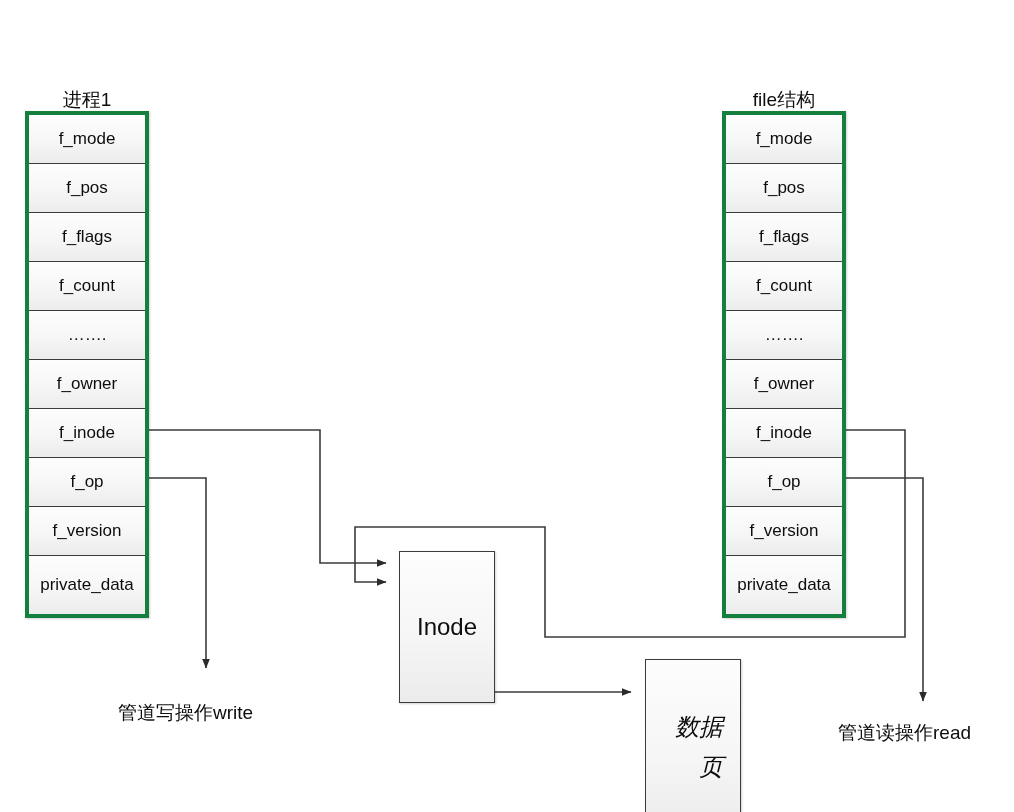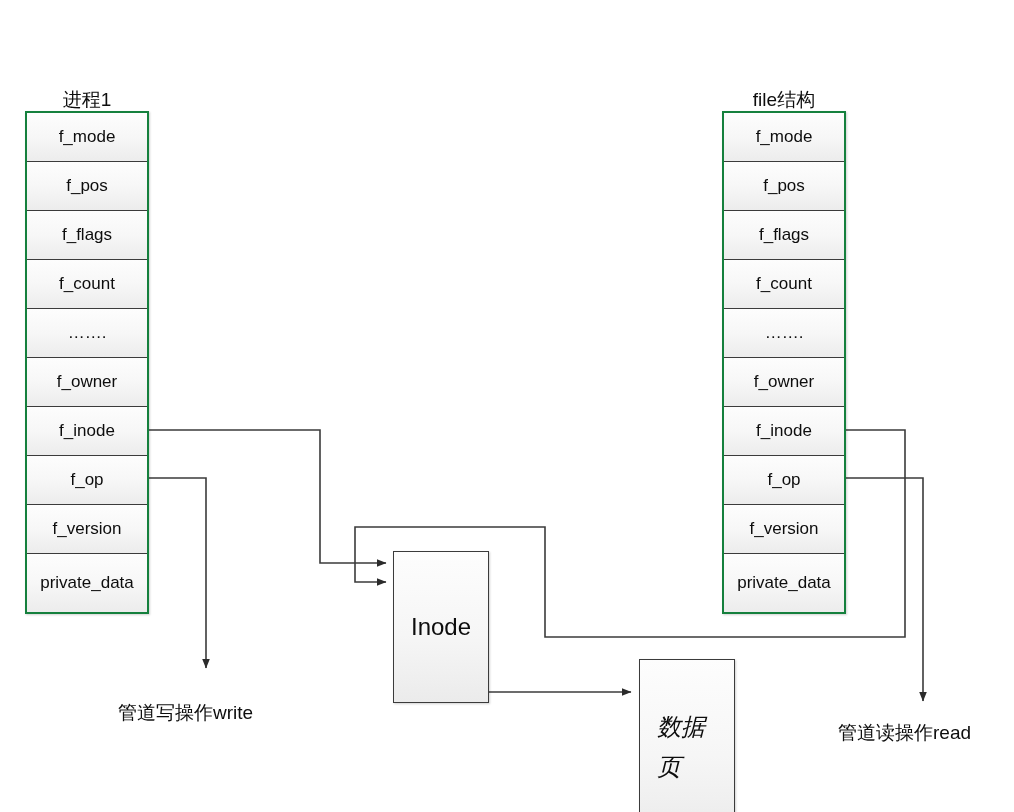--- a/index.html
+++ b/index.html
@@ -30,21 +30,21 @@
     position: absolute;
     text-align: center;
     font-size: 19px;
     line-height: 28px;
     color: #0d0d0d;
     white-space: pre;
   }
   .struct {
     position: absolute;
     width: 124px;
-    border: 2px solid #15803d;
+    border: 4px solid #15803d;
     box-sizing: border-box;
     background: #f4f4f4;
     box-shadow: 1px 1px 2px rgba(0,0,0,0.18);
   }
   .field {
     box-sizing: border-box;
     height: 49px;
     border-bottom: 1px solid #3b3b3b;
     display: flex;
     align-items: center;
@@ -67,22 +67,23 @@
     position: absolute;
     border: 1px solid #3b3b3b;
     box-sizing: border-box;
     background: linear-gradient(to bottom, #fdfdfd 0%, #f6f6f6 55%, #ebebeb 100%);
     box-shadow: 1px 1px 2px rgba(0,0,0,0.18);
     display: flex;
     align-items: center;
     justify-content: center;
     font-size: 24px;
     color: #0d0d0d;
-    text-align: left;
+    text-align: right;
     line-height: 40px;
+    margin-left: 6px;
   }
   .node-box .inner {
     padding: 0 10px;
   }
   .edge-label {
     position: absolute;
     font-size: 19px;
     line-height: 26px;
     color: #0d0d0d;
     white-space: pre;

